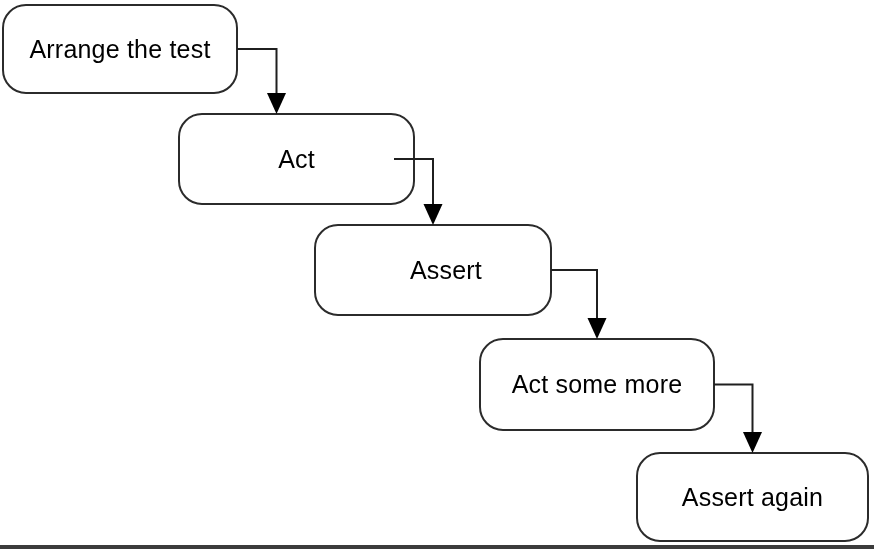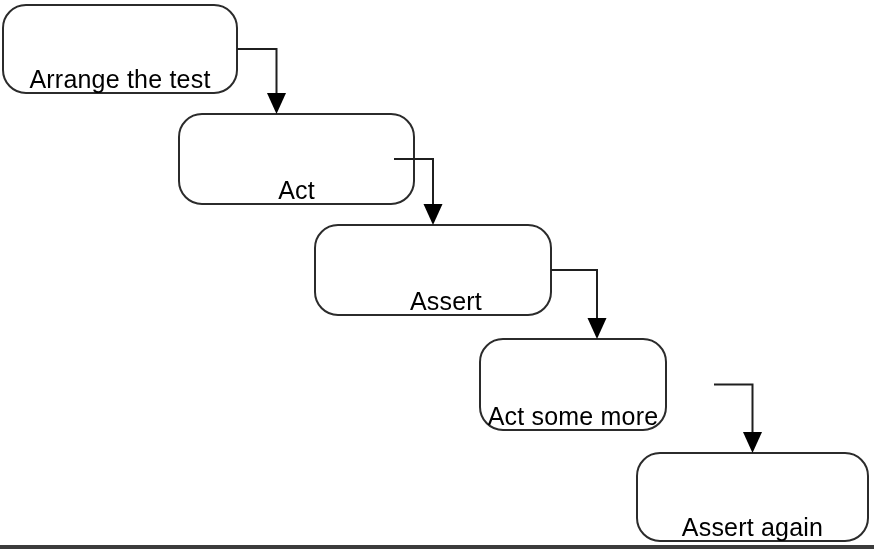--- a/index.html
+++ b/index.html
@@ -15,21 +15,21 @@
     background: #ffffff;
     font-family: "Liberation Sans", sans-serif;
   }
   .node {
     position: absolute;
     box-sizing: border-box;
     border: 2px solid #2b2b2b;
     border-radius: 24px;
     background: #ffffff;
     display: flex;
-    align-items: flex-end;
+    align-items: center;
     justify-content: center;
   }
   .node-label {
     font-size: 25px;
     line-height: 1;
     color: #000000;
     white-space: nowrap;
     letter-spacing: 0.2px;
   }
   .connector-layer {
@@ -54,21 +54,21 @@
 
   <div class="node" style="left: 2px; top: 4px; width: 236px; height: 90px; border-color: rgb(43, 43, 43); background: rgb(255, 255, 255);">
       <span class="node-label" style="color: rgb(0, 0, 0);">Arrange the test</span>
     </div>
     <div class="node" style="left: 158px; top: 113px; width: 237px; height: 92px; border-color: rgb(43, 43, 43); background: rgb(255, 255, 255); margin-left: 20px;">
       <span class="node-label" style="color: rgb(0, 0, 0);">Act</span>
     </div>
     <div class="node" style="left: 314px; top: 224px; width: 238px; height: 92px; border-color: rgb(43, 43, 43); background: rgb(255, 255, 255); padding-left: 26px;">
       <span class="node-label" style="color: rgb(0, 0, 0);">Assert</span>
     </div>
-    <div class="node" style="left: 479px; top: 338px; width: 188px; height: 93px; border-color: rgb(43, 43, 43); background: rgb(255, 255, 255);">
+    <div class="node" style="left: 479px; top: 338px; width: 236px; height: 93px; border-color: rgb(43, 43, 43); background: rgb(255, 255, 255);">
       <span class="node-label" style="color: rgb(0, 0, 0);">Act some more</span>
     </div>
     <div class="node" style="left: 636px; top: 452px; width: 233px; height: 90px; border-color: rgb(43, 43, 43); background: rgb(255, 255, 255);">
       <span class="node-label" style="color: rgb(0, 0, 0);">Assert again</span>
     </div>
     <svg class="connector-layer" xmlns="http://www.w3.org/2000/svg" viewBox="0 0 874 552">
       <path d="M 237 49 H 276.5 V 96" fill="none" stroke="#1f1f1f" stroke-width="2"></path>
       <polygon points="267,93 286,93 276.5,114" fill="#000000"></polygon>
       <path d="M 394 159 H 433 V 207" fill="none" stroke="#1f1f1f" stroke-width="2"></path>
       <polygon points="423.5,204 442.5,204 433,225" fill="#000000"></polygon>

